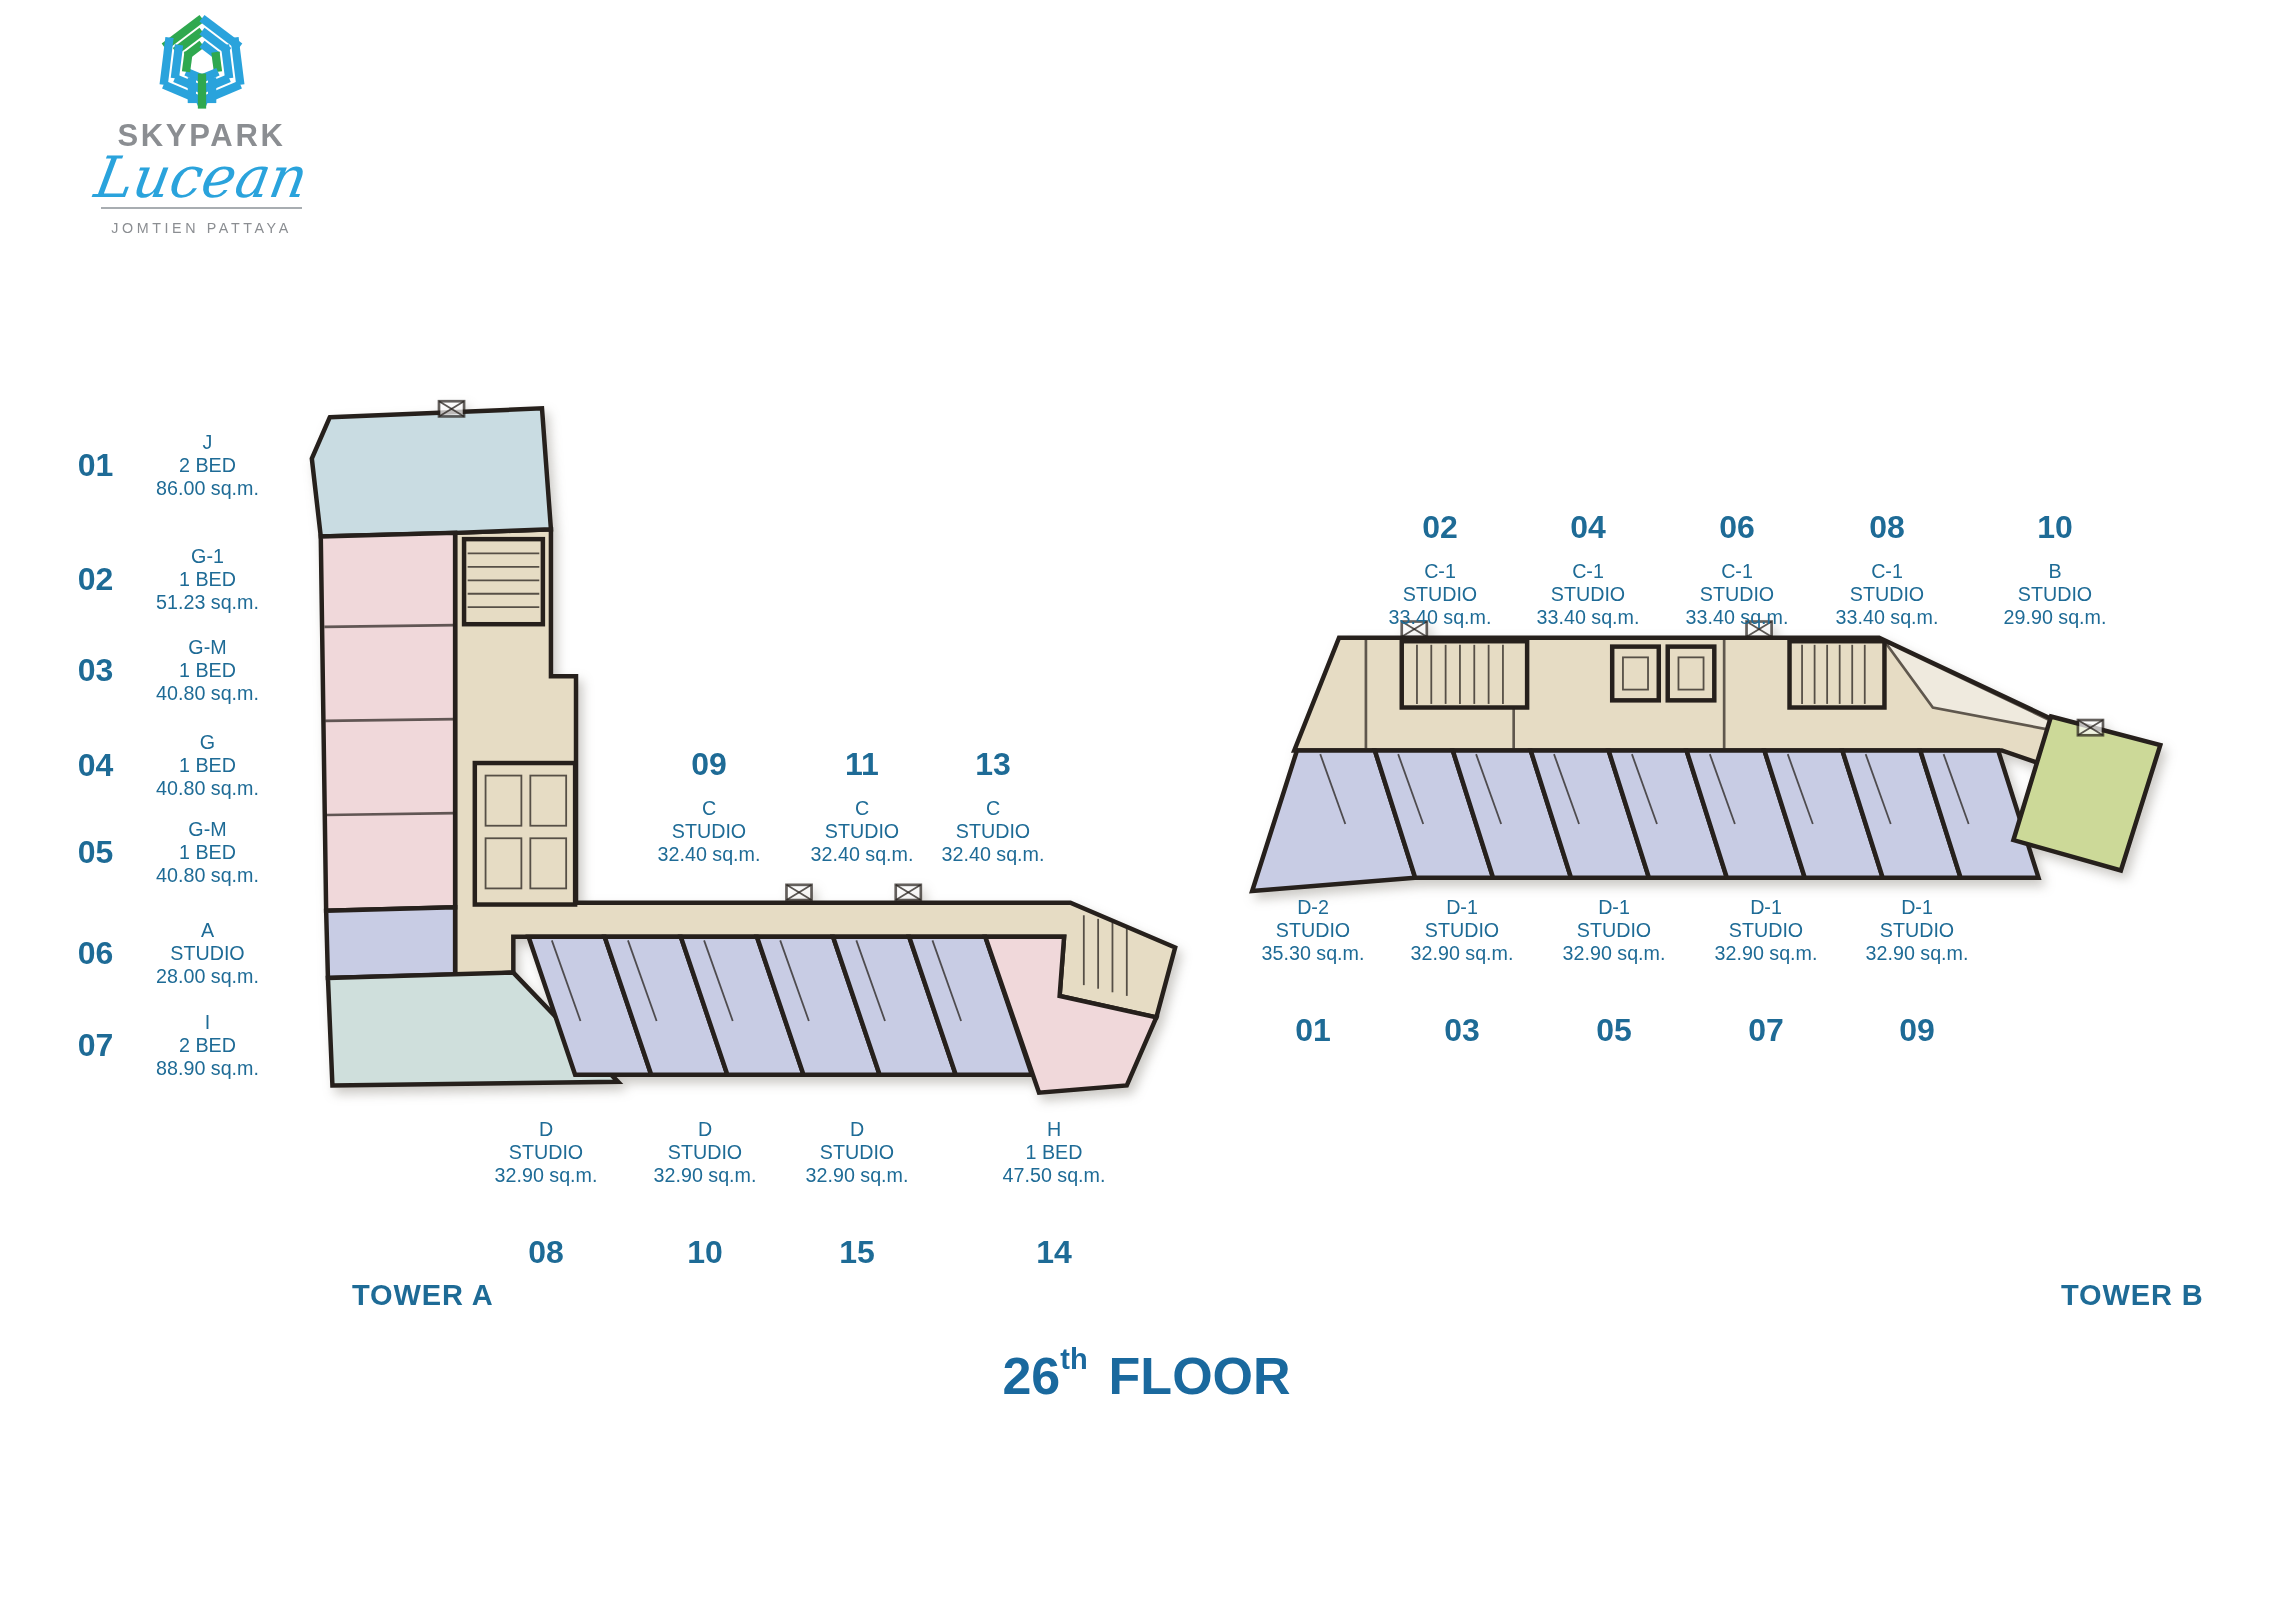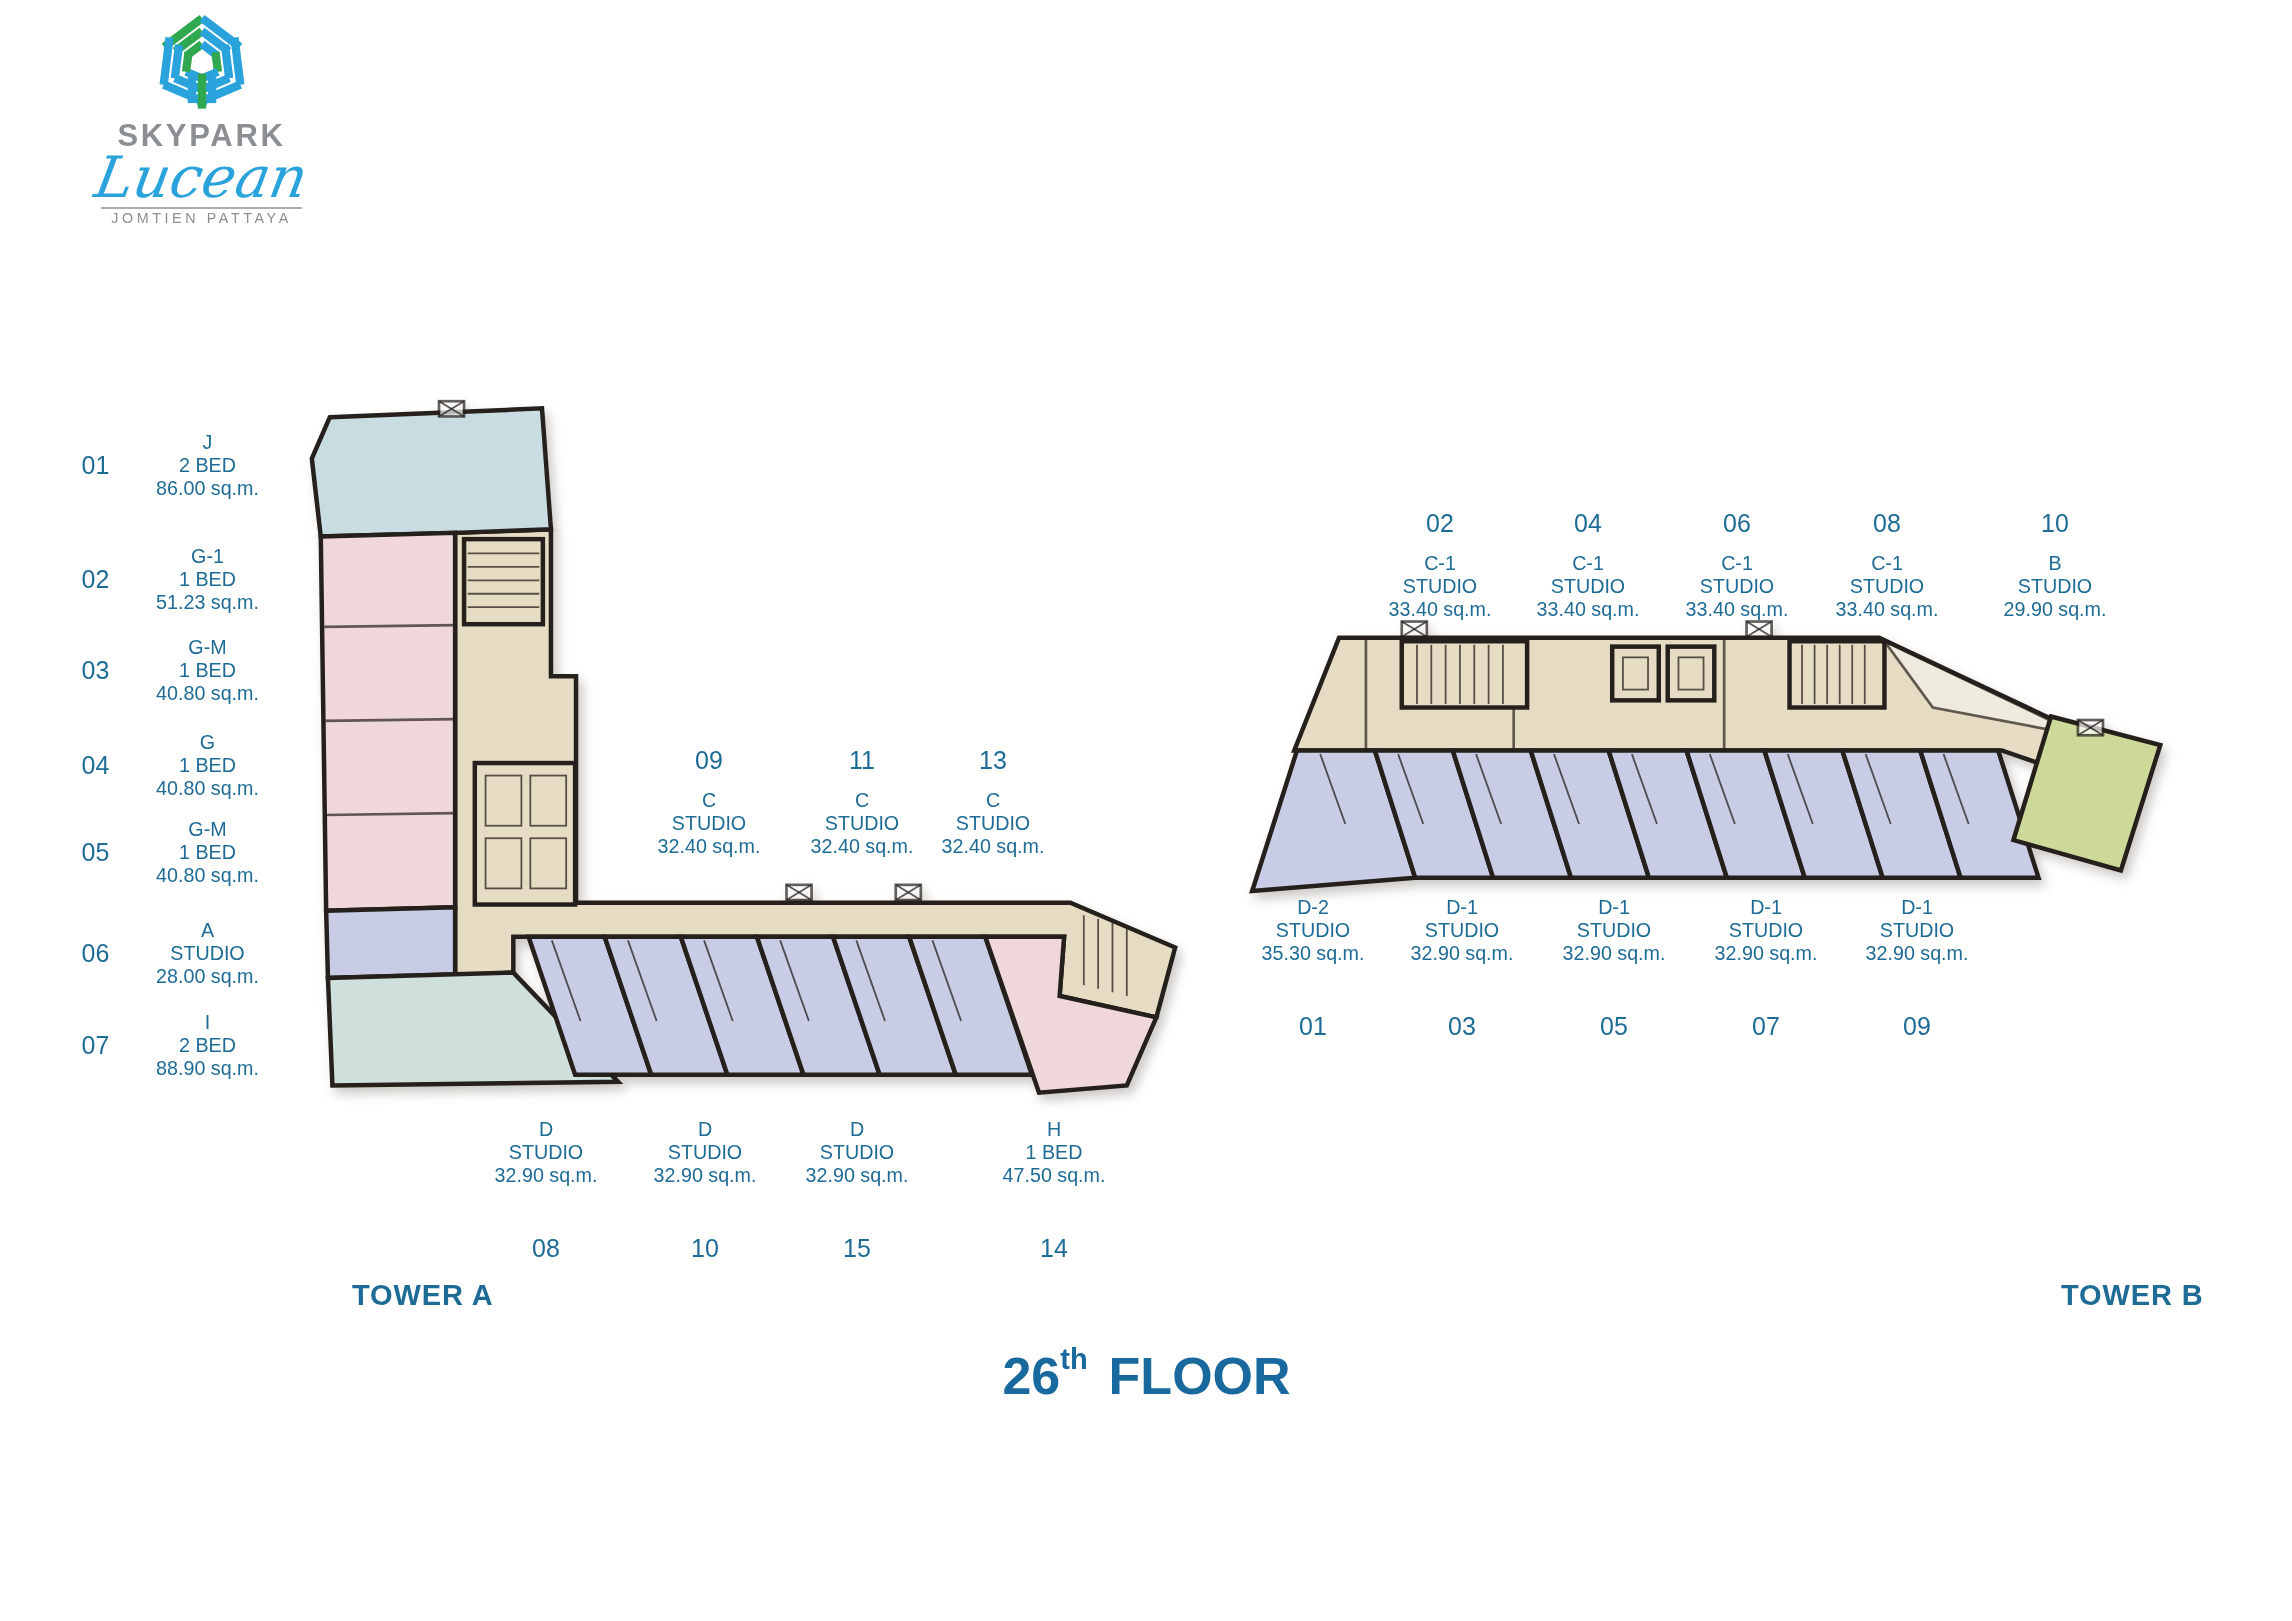--- a/index.html
+++ b/index.html
@@ -7,24 +7,24 @@
           font-family:"Liberation Sans",sans-serif;}
   .plan-svg{position:absolute;left:0;top:0;}
   .bldg{filter:drop-shadow(5px 7px 6px rgba(70,60,45,.28));}
 
   
   .logo{position:absolute;left:85px;top:9px;width:233px;text-align:center;}
   .logo-skypark{font-size:31px;font-weight:bold;color:var(--logo-gray);letter-spacing:2.7px;margin-top:1.8px;}
   .logo-script{font-family:"DejaVu Serif",serif;font-style:italic;font-size:57px;line-height:59px;
                color:var(--logo-blue);transform:skewX(-10deg);margin-top:-5.4px;}
   .logo-rule{height:1.8px;background:#a8adb1;margin:0 16px;}
-  .logo-sub{font-size:14.3px;letter-spacing:3.6px;color:var(--logo-gray);margin-top:1px;}
+  .logo-sub{font-size:14.3px;letter-spacing:3.6px;color:var(--logo-gray);margin-top:11px;}
 
   
-  .num{font-size:25px;font-weight:400;color:var(--teal);}
+  .num{font-size:32px;font-weight:700;color:var(--teal);}
   .stack{font-size:19.7px;line-height:23px;color:var(--teal);text-align:center;}
 
   
   .ta-row{position:absolute;display:flex;align-items:center;left:64px;width:233px;}
   .ta-row .num{width:63px;text-align:center;}
   .ta-row .stack{width:161px;}
   #ta-left .ta-row:nth-of-type(1){top:431px;}
   #ta-left .ta-row:nth-of-type(2){top:545px;}
   #ta-left .ta-row:nth-of-type(3){top:636px;}
   #ta-left .ta-row:nth-of-type(4){top:731px;}

